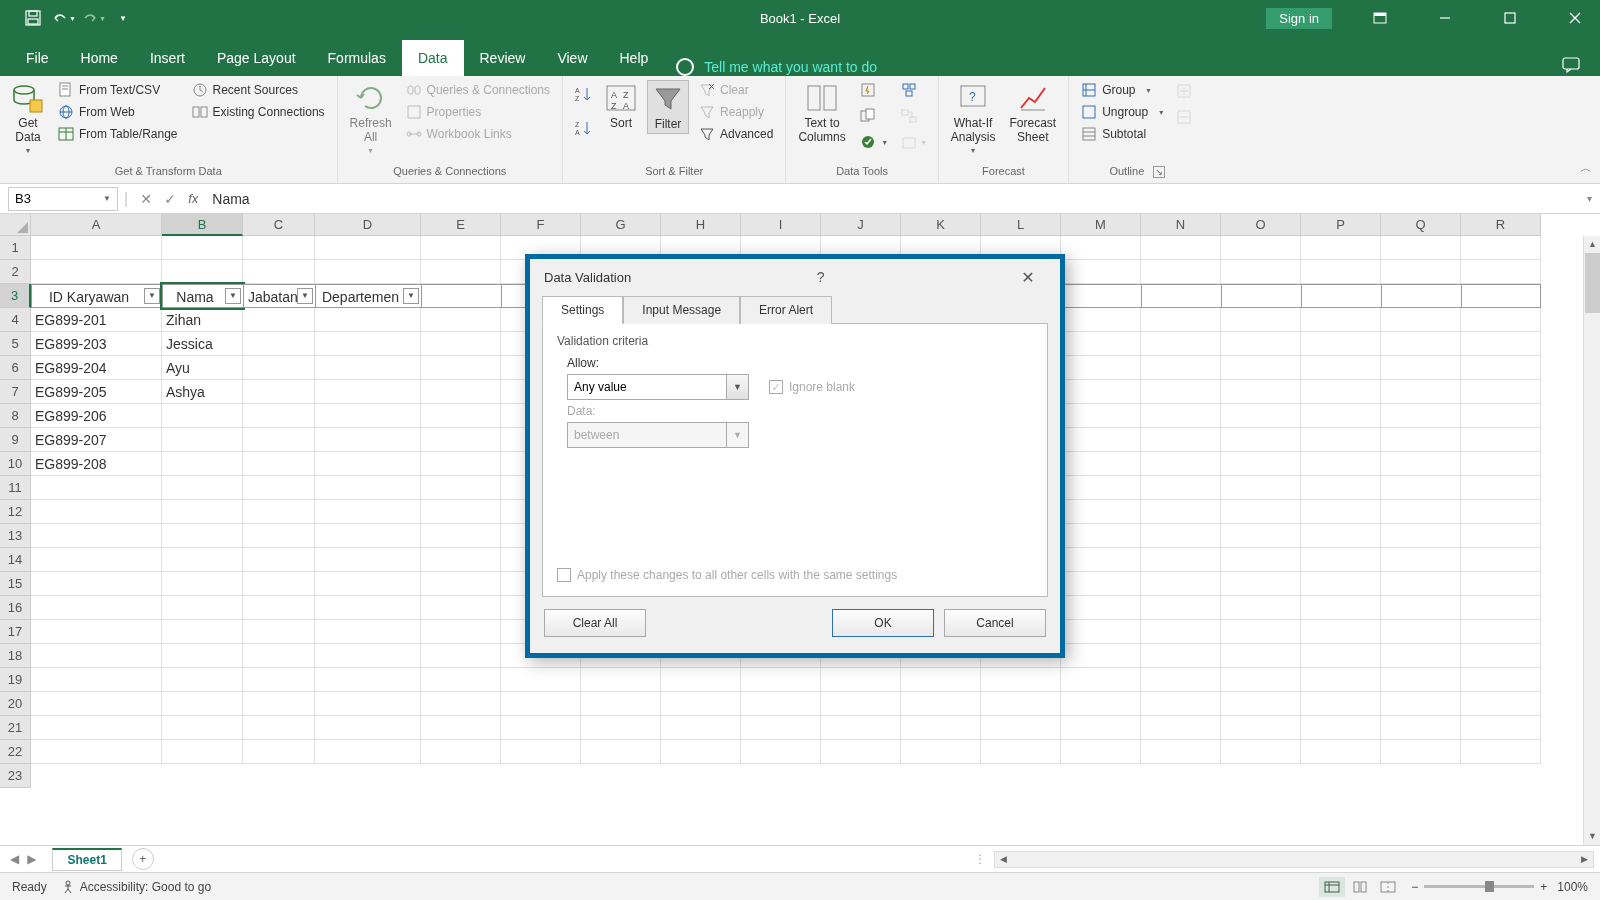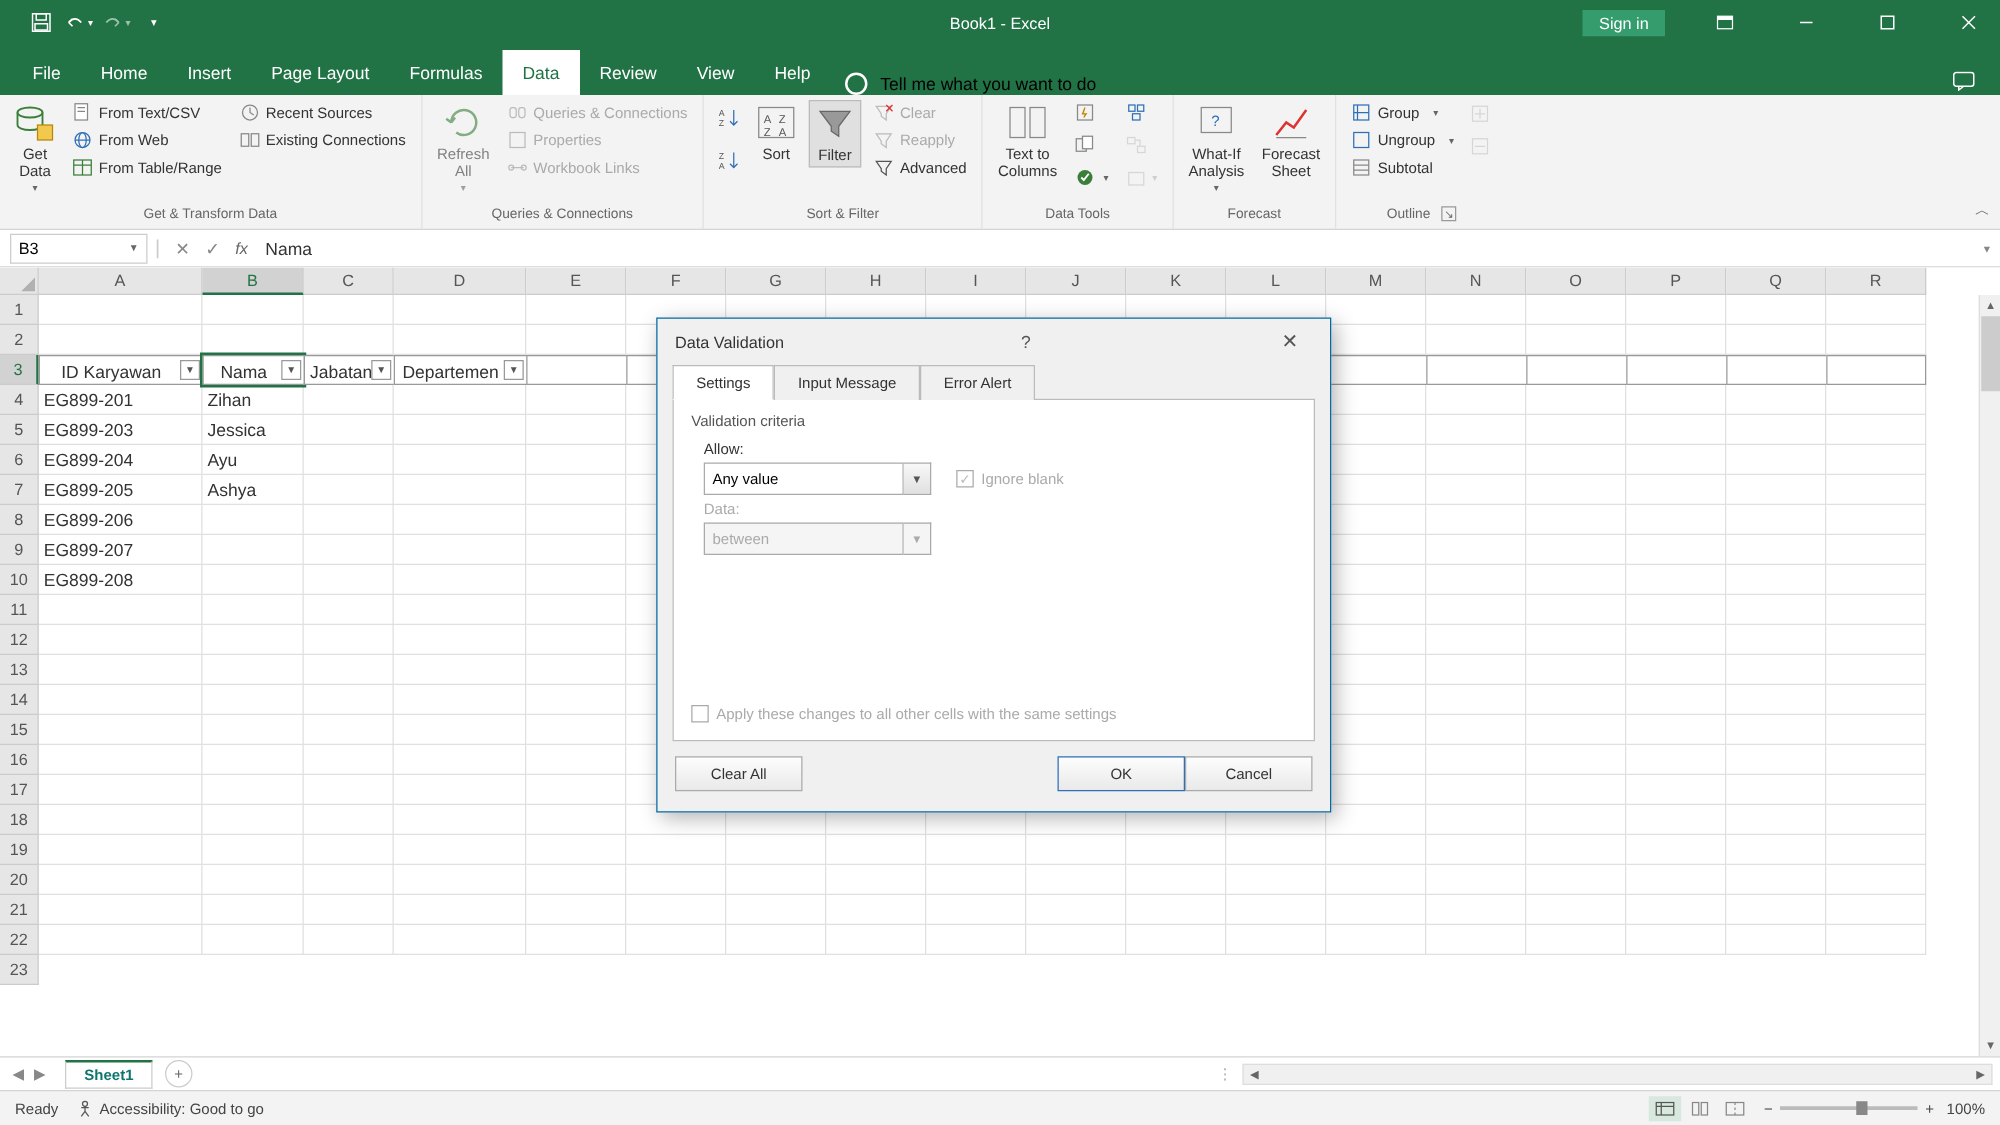--- a/index.html
+++ b/index.html
@@ -12,21 +12,21 @@
 .title-bar .doc-title { position: absolute; left: 50%; transform: translateX(-50%); font-size: 13px; }
 .title-bar .right-controls { margin-left: auto; display: flex; align-items: center; gap: 15px; }
 .title-bar .signin-btn { background: #359c6d; padding: 3px 13px; font-size: 13px; margin-right: 8px; }
 .title-bar .win-btn { width: 50px; height: 36px; display: flex; align-items: center; justify-content: center; }
 
 
 .ribbon-tabs { height: 40px; background: #217346; display: flex; align-items: flex-end; padding-left: 10px; color: #fff; font-size: 14px; position: relative; }
 .ribbon-tab { padding: 10px 16px 10px 16px; cursor: pointer; }
 .ribbon-tab.active { background: #fff; color: #217346; }
 .ribbon-tab.file-tab { padding: 10px 16px; }
-.tell-me { display: flex; align-items: center; gap: 10px; padding: 0 12px; color: #000000; }
+.tell-me { display: flex; align-items: center; gap: 10px; padding: 0 12px; color: #5eead4; }
 .tell-me-icon { width: 18px; height: 18px; border: 2px solid #fff; border-radius: 50%; position: relative; }
 .ribbon-tabs .comment-icon { margin-left: auto; margin-right: 20px; }
 
 
 .ribbon { height: 108px; background: #f3f3f3; border-bottom: 1px solid #d4d4d4; display: flex; position: relative; }
 .ribbon-group { padding: 4px 8px; display: flex; flex-direction: column; border-right: 1px solid #e1e1e1; height: 100%; }
 .ribbon-group-content { flex: 1; display: flex; align-items: flex-start; gap: 6px; }
 .ribbon-group-label { text-align: center; font-size: 11px; color: #666; padding-bottom: 2px; }
 .ribbon-btn-lg { display: flex; flex-direction: column; align-items: center; gap: 2px; padding: 2px 4px; font-size: 12px; color: #333; }
 .ribbon-btn-lg .icon-lg { width: 32px; height: 32px; }
@@ -79,41 +79,41 @@
 .status-bar { height: 28px; background: #f3f3f3; border-top: 1px solid #d4d4d4; display: flex; align-items: center; font-size: 12px; color: #444; padding: 0 12px; gap: 14px; }
 .status-bar .right { margin-left: auto; display: flex; align-items: center; gap: 10px; }
 .view-btns { display: flex; gap: 2px; }
 .view-btn { width: 26px; height: 20px; border: 1px solid transparent; display: flex; align-items: center; justify-content: center; }
 .view-btn.active { background: #d8e8de; }
 .zoom-slider { display: flex; align-items: center; gap: 6px; }
 .zoom-track { width: 110px; height: 3px; background: #bbb; position: relative; }
 .zoom-thumb { position: absolute; left: 55%; top: -4px; width: 9px; height: 11px; background: #888; }
 
 
-.dialog { position: absolute; left: 525px; top: 254px; width: 540px; background: #f0f0f0; border: 1px solid #0369a1; box-shadow: 4px 4px 16px rgba(0,0,0,0.3); font-size: 13px; }
+.dialog { position: absolute; left: 525px; top: 254px; width: 540px; background: #f0f0f0; border: 5px solid #0369a1; box-shadow: 4px 4px 16px rgba(0,0,0,0.3); font-size: 13px; }
 .dialog-title { height: 36px; display: flex; align-items: center; padding: 0 14px; color: #333; }
 .dialog-title .title-text { }
 .dialog-title .help-btn, .dialog-title .close-btn { margin-left: auto; width: 36px; height: 30px; display: flex; align-items: center; justify-content: center; color: #555; font-size: 14px; }
 .dialog-title .close-btn { font-size: 16px; }
 .dialog-tabs { display: flex; padding: 0 12px; gap: 0; }
 .dialog-tab { padding: 6px 18px; border: 1px solid #bbb; background: #f0f0f0; color: #333; font-size: 12px; position: relative; top: 1px; border-bottom: none; }
 .dialog-tab.active { background: #fff; border-bottom: 1px solid #fff; }
 .dialog-body { margin: 0 12px 12px 12px; border: 1px solid #bbb; background: #fff; padding: 10px 14px 14px 14px; }
 .dialog-body .section-label { font-size: 12px; color: #555; margin-bottom: 8px; }
 .dialog-body .field-label { font-size: 12px; color: #333; margin: 4px 0 4px 10px; }
 .dialog-body .combo { display: flex; margin-left: 10px; }
 .dialog-body .combo-box { width: 160px; height: 26px; border: 1px solid #aaa; background: #fff; padding: 0 6px; line-height: 24px; font-size: 12px; }
 .dialog-body .combo-btn { width: 22px; height: 26px; border: 1px solid #aaa; border-left: none; background: linear-gradient(#f8f8f8,#e0e0e0); display: flex; align-items: center; justify-content: center; font-size: 9px; color: #555; }
 .dialog-body .combo.disabled .combo-box, .dialog-body .combo.disabled .combo-btn { color: #aaa; background: #f5f5f5; }
 .dialog-body .checkbox-row { display: flex; align-items: center; gap: 6px; font-size: 12px; }
 .dialog-body .checkbox-row.disabled { color: #aaa; }
 .dialog-body .checkbox { width: 14px; height: 14px; border: 1px solid #aaa; background: #fff; display: flex; align-items: center; justify-content: center; font-size: 11px; }
 .dialog-body .allow-row { display: flex; align-items: center; gap: 20px; }
 .dialog-body .spacer { height: 120px; }
-.dialog-footer { display: flex; padding: 0 14px 16px 14px; }
+.dialog-footer { display: flex; padding: 0 14px 16px 14px; gap: 10px; }
 .dialog-footer .btn { width: 102px; height: 28px; border: 1px solid #aaa; background: linear-gradient(#fdfdfd,#e9e9e9); font-size: 12px; color: #333; }
 .dialog-footer .btn.primary { border: 1px solid #2e6fb7; }
 .dialog-footer .spacer { flex: 1; }
 </style>
 </head>
 <body>
 
 <div class="title-bar">
   <div class="qa-icons">
     <div class="qa-btn">

